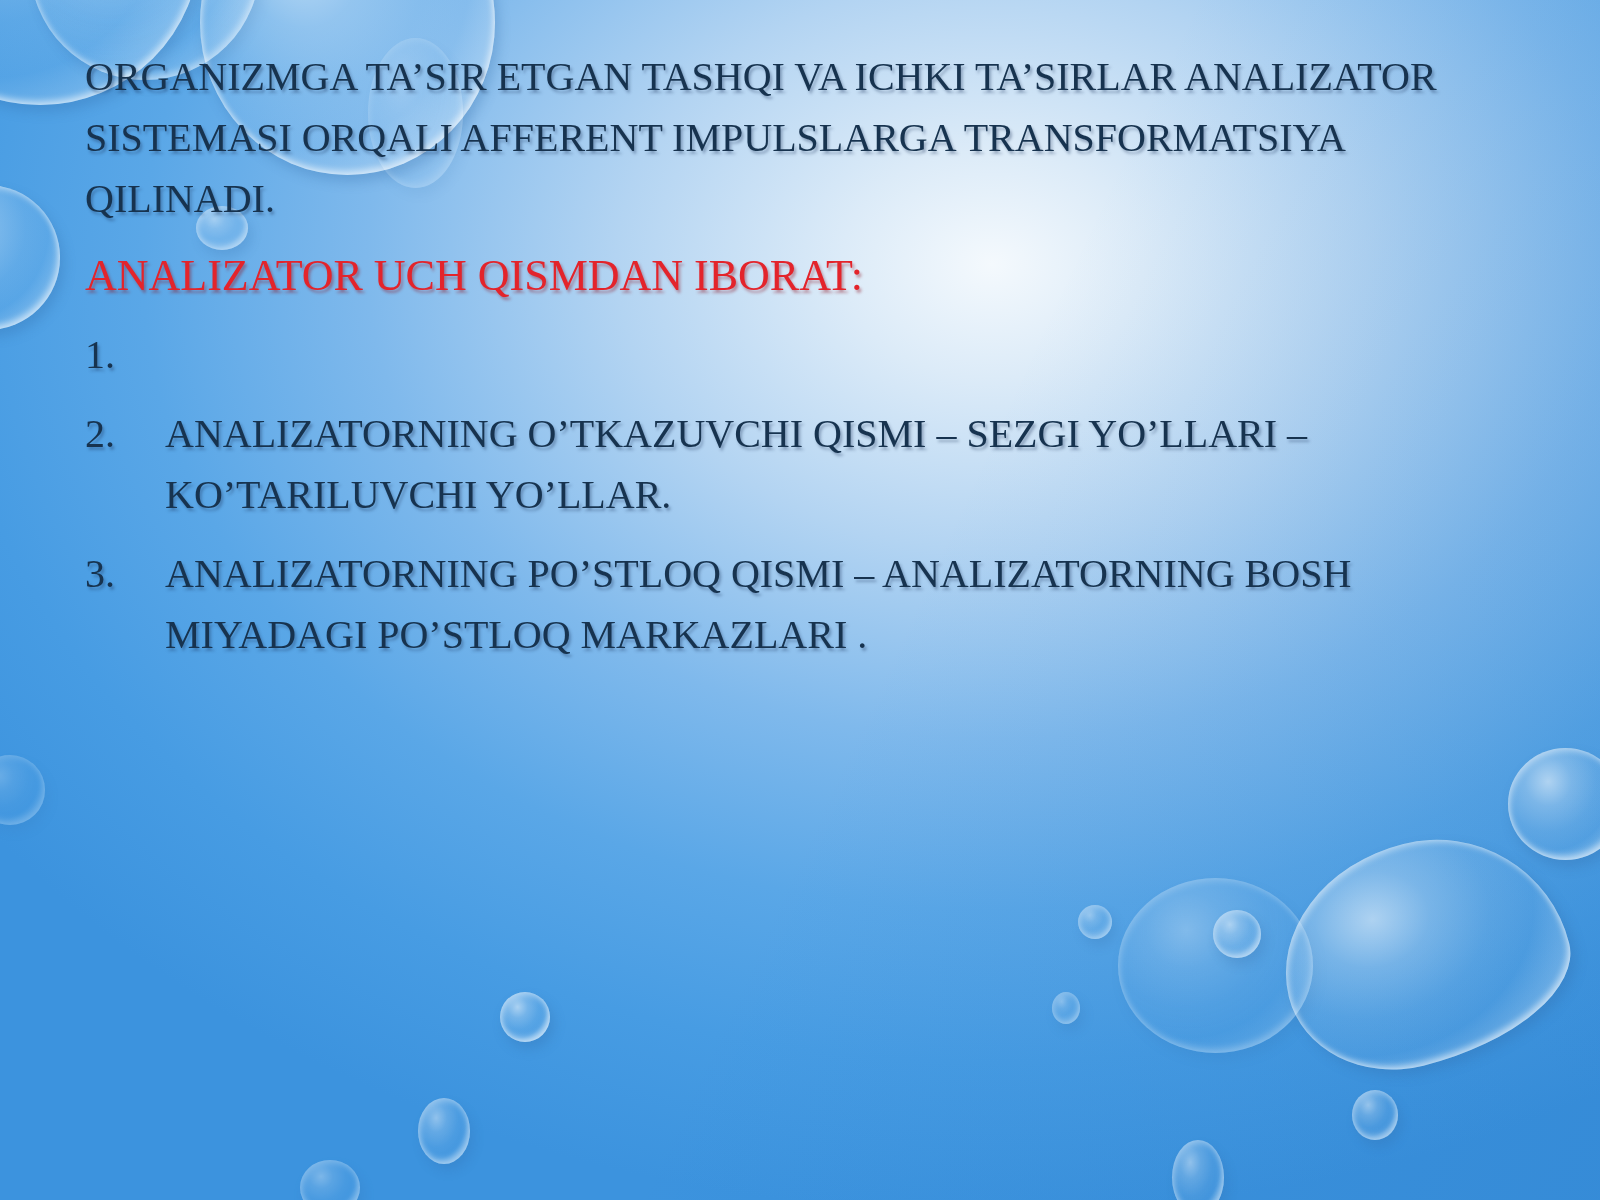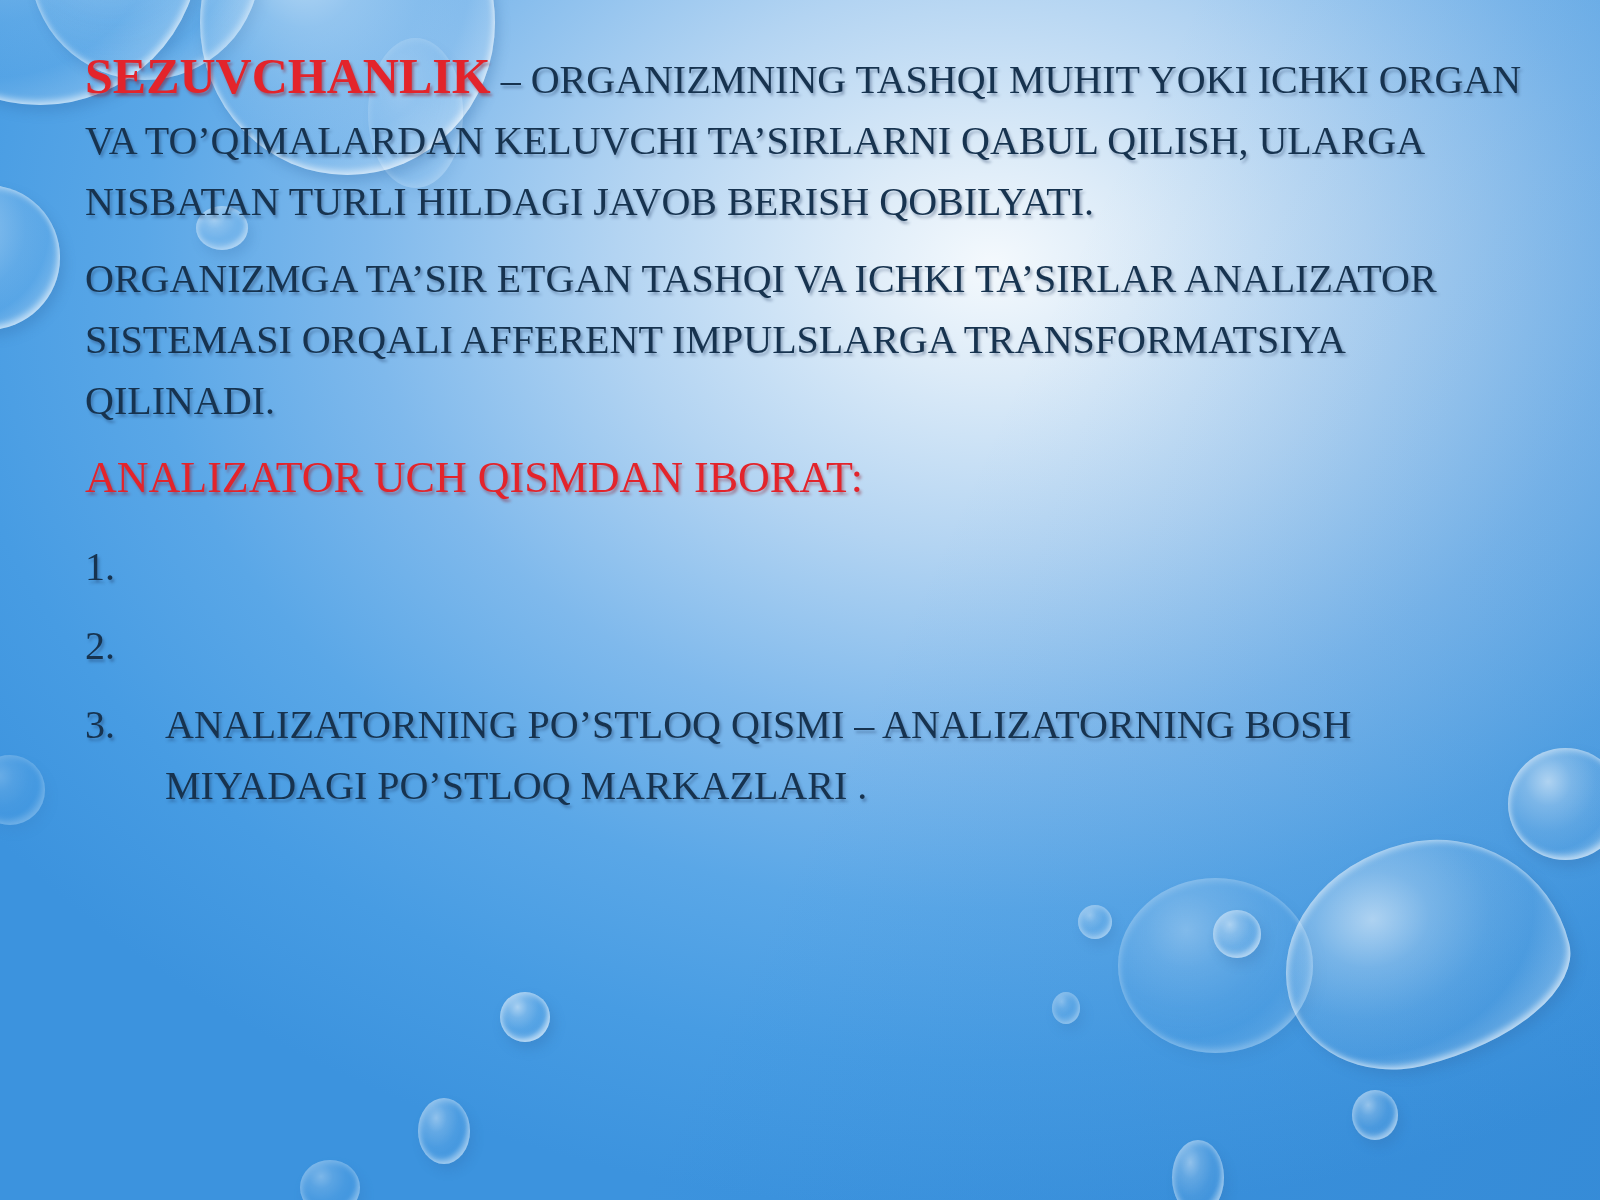--- a/index.html
+++ b/index.html
@@ -53,21 +53,21 @@
     font-weight:bold;
     font-size:50px;
     line-height:inherit;
     color:#e3242b;
     text-shadow:2px 3px 3px rgba(140,15,30,.45);
   }
   .red-heading{
     color:#e3242b;
     font-size:44px;
     text-shadow:2px 3px 3px rgba(140,15,30,.40);
-    margin-bottom:28px;
+    margin-bottom:18px;
   }
   .list{ margin:0; padding:0; list-style:none; }
   .item{
     display:flex;
     margin:0 0 18px 0;
     text-shadow:2px 3px 3px rgba(25,50,90,.35);
   }
   .num{ flex:none; width:80px; }
   .itext{ white-space:pre-line; }
 </style>
@@ -92,37 +92,36 @@
     <div class="drop" style="left:1118px; top:878px; width:195px; height:175px; opacity:.5;"></div>
     <div class="drop drop--blob" style="left:1282px; top:842px; width:285px; height:220px; transform:rotate(-14deg);"></div>
     <div class="drop" style="left:1508px; top:748px; width:115px; height:112px;"></div>
     <div class="drop" style="left:1213px; top:910px; width:48px; height:48px; opacity:.85;"></div>
     <div class="drop" style="left:1352px; top:1090px; width:46px; height:50px; opacity:.85;"></div>
     <div class="drop" style="left:1172px; top:1140px; width:52px; height:75px; opacity:.8;"></div>
   </div>
 
   <div class="content">
 
-    <p class="para"><span class="lead">SEZUVCHANLIK</span><span class="rest"> – ORGANIZMNING TASHQI MUHIT YOKI ICHKI ORGAN
-VA TO’QIMALARDAN KELUVCHI TA’SIRLARNI QABUL QILISH, ULARGA
-NISBATAN TURLI HILDAGI JAVOB BERISH QOBILYATI.</span></p>
 
     <p class="para"><span class="rest">ORGANIZMGA TA’SIR ETGAN TASHQI VA ICHKI TA’SIRLAR ANALIZATOR
 SISTEMASI ORQALI AFFERENT IMPULSLARGA TRANSFORMATSIYA
 QILINADI.</span></p>
 
 
     <p class="para red-heading">ANALIZATOR UCH QISMDAN IBORAT:</p>
 
     <ol class="list">
       <li class="item">
           <span class="num">1.</span>
         </li>
       <li class="item">
           <span class="num">2.</span>
+          <span class="itext">ANALIZATORNING O’TKAZUVCHI QISMI – SEZGI YO’LLARI –
+KO’TARILUVCHI YO’LLAR.</span>
         </li>
       <li class="item">
           <span class="num">3.</span>
           <span class="itext">ANALIZATORNING PO’STLOQ QISMI – ANALIZATORNING BOSH
 MIYADAGI PO’STLOQ MARKAZLARI .</span>
         </li>
     </ol>
 
   </div>
 </div>

